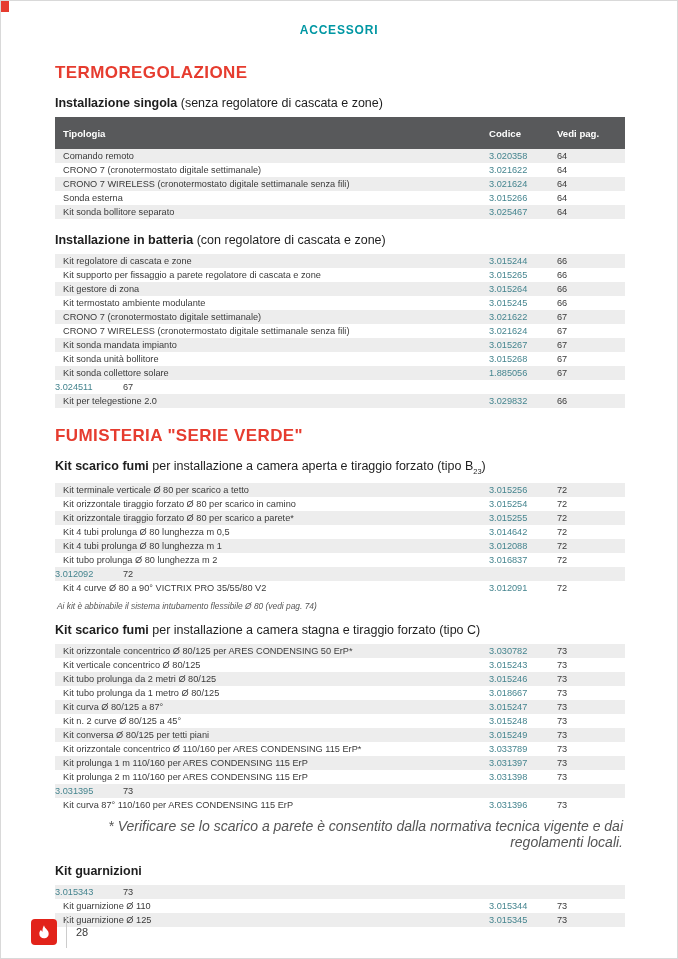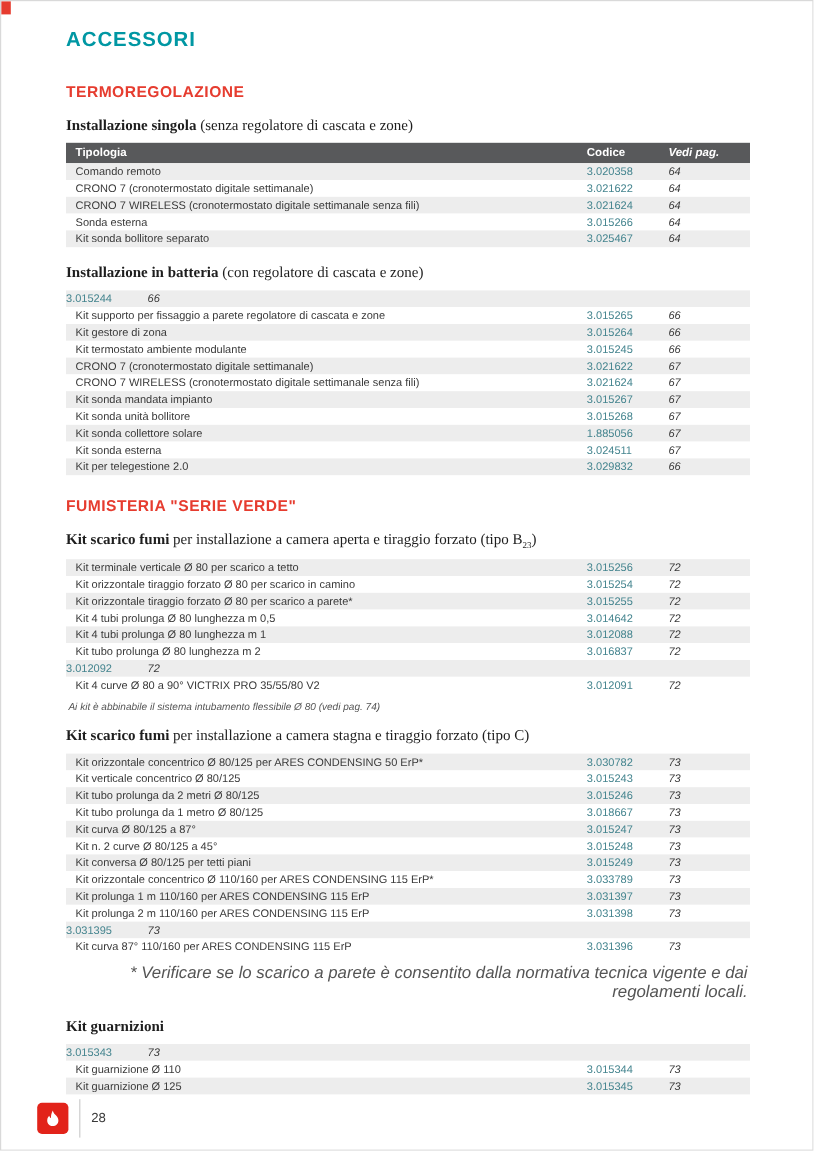--- a/index.html
+++ b/index.html
@@ -5,41 +5,41 @@
   * { margin:0; padding:0; box-sizing:border-box; }
   html,body { background:#ffffff; }
   body { font-family:"Liberation Sans", sans-serif; }
   .page {
     position:relative; width:678px; height:959px; margin:0 auto;
     background:#ffffff; border:1px solid #d9d9d9; overflow:hidden;
   }
   .corner-mark { position:absolute; top:0; left:0; width:8px; height:11px; background:var(--red,#e63c2f); }
   .content { padding:22px 54px 0 54px; }
 
-  .top-heading { color:var(--teal,#0097a3); font-size:17px; font-weight:bold; letter-spacing:0.8px; margin-bottom:26px; }
-  .section-title { color:var(--red,#e63c2f); font-size:13px; font-weight:bold; letter-spacing:0.4px; margin-bottom:13px; }
+  .top-heading { color:var(--teal,#0097a3); font-size:12px; font-weight:bold; letter-spacing:0.8px; margin-bottom:26px;text-align:center; }
+  .section-title { color:var(--red,#e63c2f); font-size:17px; font-weight:bold; letter-spacing:0.4px; margin-bottom:13px; }
   .section-title.gap-top { margin-top:18px; }
 
-  .sub-heading { font-size:12.5px; color:#1e1e1e; margin-bottom:7px;font-family:Liberation Serif, serif; }
+  .sub-heading { font-size:12.5px; color:#1e1e1e; margin-bottom:7px; }
   .sub-heading .b { font-weight:bold; }
   .sub-heading sub { font-size:7.5px; }
 
   .tbl { width:570px; margin-bottom:14px; }
   .thead {
-    display:flex; align-items:center; height:17px;
+    display:flex; align-items:center; height:32px;
     background:var(--header-bg,#58595b); color:#ffffff;
     font-size:9.6px; font-weight:bold;
   }
   .trow { display:flex; align-items:center; height:14px; font-size:9.2px; color:#3a3a3a; }
   .trow.odd  { background:var(--row-alt,#ededed); }
   .trow.even { background:#ffffff; }
   .col-d { flex:1; padding-left:8px; white-space:nowrap; overflow:hidden; }
   .col-c { width:68px; flex:0 0 68px; }
   .trow .col-c { color:var(--code,#45858f); }
-  .col-p { width:68px; flex:0 0 68px;font-style:italic; }
+  .col-p { width:68px; flex:0 0 68px; }
 
   .note { font-size:8.4px; font-style:italic; color:#555555; margin:-8px 0 12px 2px; }
   .footnote { font-size:14px; font-style:italic; color:#555555; margin:-8px 0 14px 2px;text-align:right; }
 
   .footer { position:absolute; left:30px; bottom:10px; display:flex; align-items:center; }
   .logo {
     width:26px; height:26px; border-radius:4px; background:var(--logo-red,#e2231a);
     display:flex; align-items:center; justify-content:center;
   }
   .vline { width:1px; height:32px; background:#cccccc; margin:0 9px 0 9px; }
@@ -95,20 +95,21 @@
             </div>
           </div>
       </div>
 
       <div class="sub-heading">
         <span class="b">Installazione in batteria</span><span> (con regolatore di cascata e zone)</span>
       </div>
       <div class="tbl">
         <div class="tbody">
             <div class="trow odd">
+              <span class="col-d">Kit regolatore di cascata e zone</span>
               <span class="col-c">3.015244</span>
               <span class="col-p">66</span>
             </div>
             <div class="trow even">
               <span class="col-d">Kit supporto per fissaggio a parete regolatore di cascata e zone</span>
               <span class="col-c">3.015265</span>
               <span class="col-p">66</span>
             </div>
             <div class="trow odd">
               <span class="col-d">Kit gestore di zona</span>
@@ -139,21 +140,20 @@
               <span class="col-d">Kit sonda unità bollitore</span>
               <span class="col-c">3.015268</span>
               <span class="col-p">67</span>
             </div>
             <div class="trow odd">
               <span class="col-d">Kit sonda collettore solare</span>
               <span class="col-c">1.885056</span>
               <span class="col-p">67</span>
             </div>
             <div class="trow even">
-              <span class="col-d">Kit sonda esterna</span>
               <span class="col-c">3.024511</span>
               <span class="col-p">67</span>
             </div>
             <div class="trow odd">
               <span class="col-d">Kit per telegestione 2.0</span>
               <span class="col-c">3.029832</span>
               <span class="col-p">66</span>
             </div>
           </div>
       </div>

